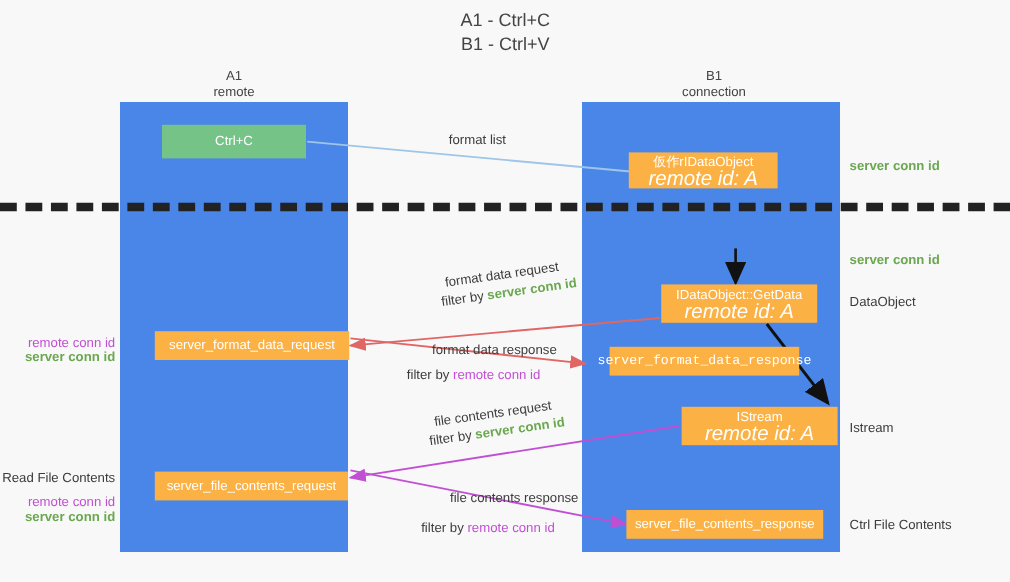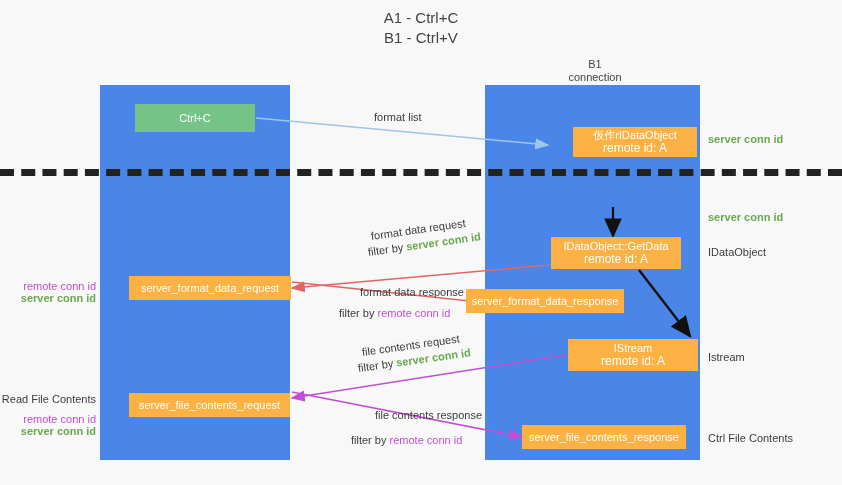--- a/index.html
+++ b/index.html
@@ -29,21 +29,21 @@
   
   .box{
     box-sizing:border-box;
     display:flex;flex-direction:column;
     align-items:center;justify-content:center;
     color:#ffffff;font-size:11px;line-height:13px;
     text-align:center;
   }
   .box.green{background:#76c388;}
   .box.orange{background:#fbb143;}
-  .box .l2{font-size:12px;}
+  .box .l2{font-size:17px;font-style:italic;}
 
   
   .lbl{font-size:11px;line-height:14px;color:#3c3c3c;white-space:nowrap;}
   .lbl.green{color:#6aa84f;font-weight:bold;}
   .lbl.purple{color:#c14fd4;font-weight:normal;}
   .lbl.r{text-align:right;}
 
   .rot-neg{transform:rotate(-8deg);transform-origin:left center;}
   .rot-neg2{transform:rotate(-8deg);transform-origin:left center;}
 
@@ -58,20 +58,24 @@
 </head>
 <body>
 
 <div id="stage">
 
   <div class="abs title">
     <div>A1 - Ctrl+C</div>
     <div>B1 - Ctrl+V</div>
   </div>
 
+  <div class="abs colhead" style="left:145px;top:58px;width:100px;">
+    <div>A1</div>
+    <div>remote</div>
+  </div>
   <div class="abs colhead" style="left:545px;top:58px;width:100px;">
     <div>B1</div>
     <div>connection</div>
   </div>
 
   <div class="abs column" style="left:100px;top:85px;width:190px;height:375px;"></div>
   <div class="abs column" style="left:485px;top:85px;width:215px;height:375px;"></div>
 
   <svg class="overlay">
     <defs>
@@ -101,41 +105,41 @@
 
     <path d="M566,355 L292,398" stroke="#c14fd4" stroke-width="1.6" fill="none" marker-end="url(#ah-mag)"></path>
 
     <path d="M292,392 L522,437" stroke="#c14fd4" stroke-width="1.6" fill="none" marker-end="url(#ah-mag)"></path>
   </svg>
 
   <div class="abs box green" style="left:135px;top:104px;width:120px;height:28px;">
     <span>Ctrl+C</span>
   </div>
 
-  <div class="abs box orange" style="left:573px;top:127px;width:124px;height:30px;">
+  <div class="abs box orange" style="left:524px;top:127px;width:124px;height:30px;">
     <span>仮作rIDataObject</span>
     <span class="l2">remote id: A</span>
   </div>
 
 
   <div class="abs box orange" style="left:551px;top:237px;width:130px;height:32px;">
     <span>IDataObject::GetData</span>
     <span class="l2">remote id: A</span>
   </div>
 
   <div class="abs box orange" style="left:568px;top:339px;width:130px;height:32px;">
     <span>IStream</span>
     <span class="l2">remote id: A</span>
   </div>
 
   <div class="abs box orange" style="left:129px;top:276px;width:162px;height:24px;">
     <span>server_format_data_request</span>
   </div>
 
-  <div class="abs box orange" style="left:466px;top:289px;width:158px;height:24px;">
+  <div class="abs box orange" style="left:508px;top:289px;width:158px;height:24px;font-family:Liberation Mono, monospace;">
     <span>server_format_data_response</span>
   </div>
 
   <div class="abs box orange" style="left:129px;top:393px;width:161px;height:24px;">
     <span>server_file_contents_request</span>
   </div>
 
   <div class="abs box orange" style="left:522px;top:425px;width:164px;height:24px;">
     <span>server_file_contents_response</span>
   </div>
@@ -159,21 +163,21 @@
     <span>filter by </span><span class="lbl green">server conn id</span>
   </div>
 
   <div class="abs lbl" style="left:375px;top:408px;">file contents response</div>
   <div class="abs lbl" style="left:351px;top:433px;">
     <span>filter by </span><span class="lbl purple">remote conn id</span>
   </div>
 
   <div class="abs lbl green" style="left:708px;top:132px;">server conn id</div>
   <div class="abs lbl green" style="left:708px;top:210px;">server conn id</div>
-  <div class="abs lbl" style="left:708px;top:245px;">IDataObject</div>
+  <div class="abs lbl" style="left:708px;top:245px;">DataObject</div>
   <div class="abs lbl" style="left:708px;top:350px;">Istream</div>
   <div class="abs lbl" style="left:708px;top:431px;">Ctrl File Contents</div>
 
   <div class="abs lbl purple r" style="left:0px;top:279px;width:96px;">remote conn id</div>
   <div class="abs lbl green r" style="left:0px;top:291px;width:96px;">server conn id</div>
 
   <div class="abs lbl r" style="left:0px;top:392px;width:96px;">Read File Contents</div>
   <div class="abs lbl purple r" style="left:0px;top:412px;width:96px;">remote conn id</div>
   <div class="abs lbl green r" style="left:0px;top:424px;width:96px;">server conn id</div>
 

